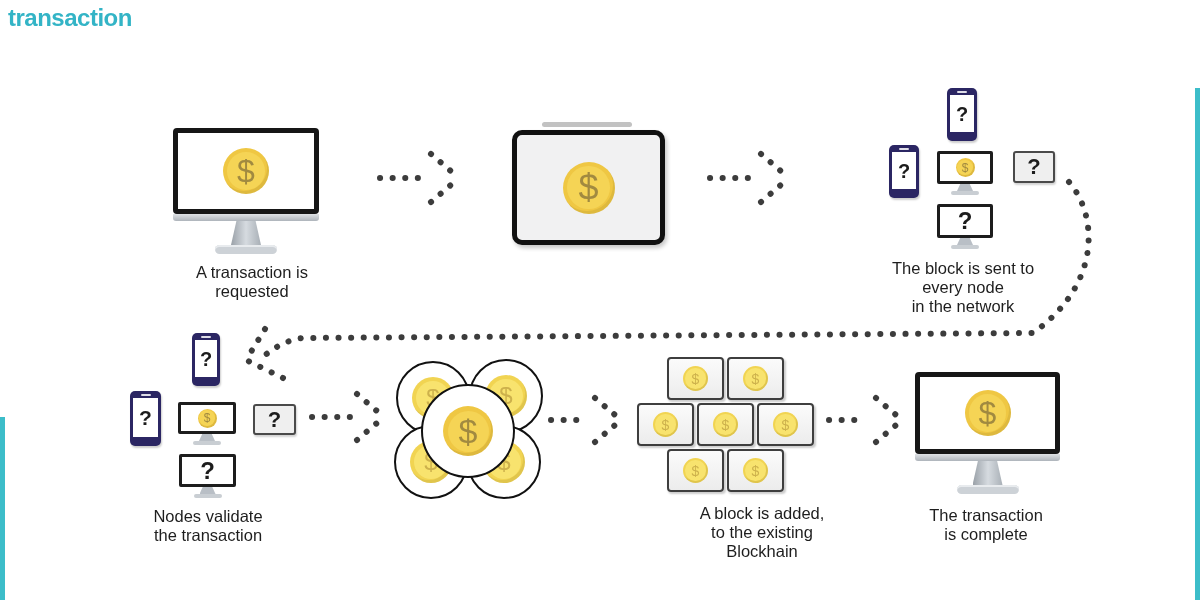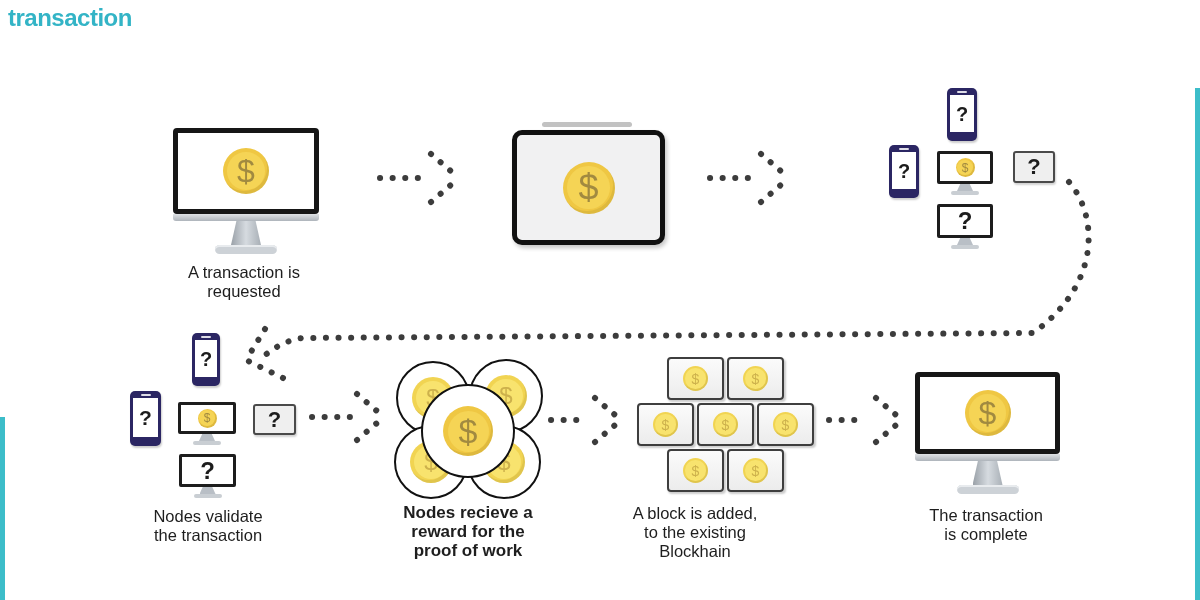--- a/index.html
+++ b/index.html
@@ -110,21 +110,21 @@
     <div class="frame" style="height:86px;">
       <div class="coin" style="width:46px;height:46px;">
         <i class="coin-inner"></i>
           <span class="coin-sign" style="font-size:32px;">$</span>
       </div>
     </div>
     <div class="chin"></div>
     <div class="neck"></div>
     <div class="base"></div>
   </div>
-  <div class="caption" style="left:114px;top:263px;">A transaction is
+  <div class="caption" style="left:122px;top:263px;">A transaction is
 requested</div>
 
   <div class="stylus" style="left:542px;top:122px;width:90px;height:5px;"></div>
   <div class="tablet-big" style="left:512px;top:130px;width:153px;height:115px;">
     <div class="coin" style="width:52px;height:52px;">
       <i class="coin-inner"></i>
         <span class="coin-sign" style="font-size:36px;">$</span>
     </div>
   </div>
 
@@ -153,20 +153,23 @@
   <div class="mini-tablet" style="left:1013px;top:151px;width:42px;height:32px;">
     <span class="qmark" style="font-size:22px;">?</span>
   </div>
   <div class="mini-monitor" style="left:937px;top:204px;width:56px;">
     <div class="mm-frame" style="height:34px;">
       <span class="qmark" style="font-size:24px;">?</span>
     </div>
     <div class="mm-neck"></div>
     <div class="mm-base"></div>
   </div>
+  <div class="caption" style="left:833px;top:259px;">The block is sent to
+every node
+in the network</div>
 
   <div class="phone" style="left:192px;top:333px;width:28px;height:53px;">
     <i class="speaker"></i>
     <div class="pscreen">
         <span class="qmark" style="font-size:20px;">?</span>
       </div>
   </div>
   <div class="phone" style="left:130px;top:391px;width:31px;height:55px;">
     <i class="speaker"></i>
     <div class="pscreen">
@@ -219,23 +222,20 @@
       <i class="coin-inner"></i>
         <span class="coin-sign" style="font-size:24px;">$</span>
     </div>
   </div>
   <div class="rcircle" style="left:421px;top:384px;width:94px;height:94px;z-index:3;">
     <div class="coin" style="width:50px;height:50px;">
       <i class="coin-inner"></i>
         <span class="coin-sign" style="font-size:34px;">$</span>
     </div>
   </div>
-  <div class="caption bold" style="left:338px;top:503px;">Nodes recieve a
-reward for the
-proof of work</div>
 
   <div class="block" style="left:667px;top:357px;">
     <div class="coin pale" style="width:25px;height:25px;">
       <i class="coin-inner"></i>
         <span class="coin-sign" style="font-size:14px;">$</span>
     </div>
   </div>
   <div class="block" style="left:727px;top:357px;">
     <div class="coin pale" style="width:25px;height:25px;">
       <i class="coin-inner"></i>
@@ -265,21 +265,21 @@
       <i class="coin-inner"></i>
         <span class="coin-sign" style="font-size:14px;">$</span>
     </div>
   </div>
   <div class="block" style="left:727px;top:449px;">
     <div class="coin pale" style="width:25px;height:25px;">
       <i class="coin-inner"></i>
         <span class="coin-sign" style="font-size:14px;">$</span>
     </div>
   </div>
-  <div class="caption" style="left:565px;top:504px;">A block is added,
+  <div class="caption" style="left:632px;top:504px;">A block is added,
 to the existing
 Blockhain</div>
 
   <div class="monitor" style="left:915px;top:372px;width:145px;">
     <div class="frame" style="height:82px;">
       <div class="coin" style="width:46px;height:46px;">
         <i class="coin-inner"></i>
           <span class="coin-sign" style="font-size:32px;">$</span>
       </div>
     </div>

